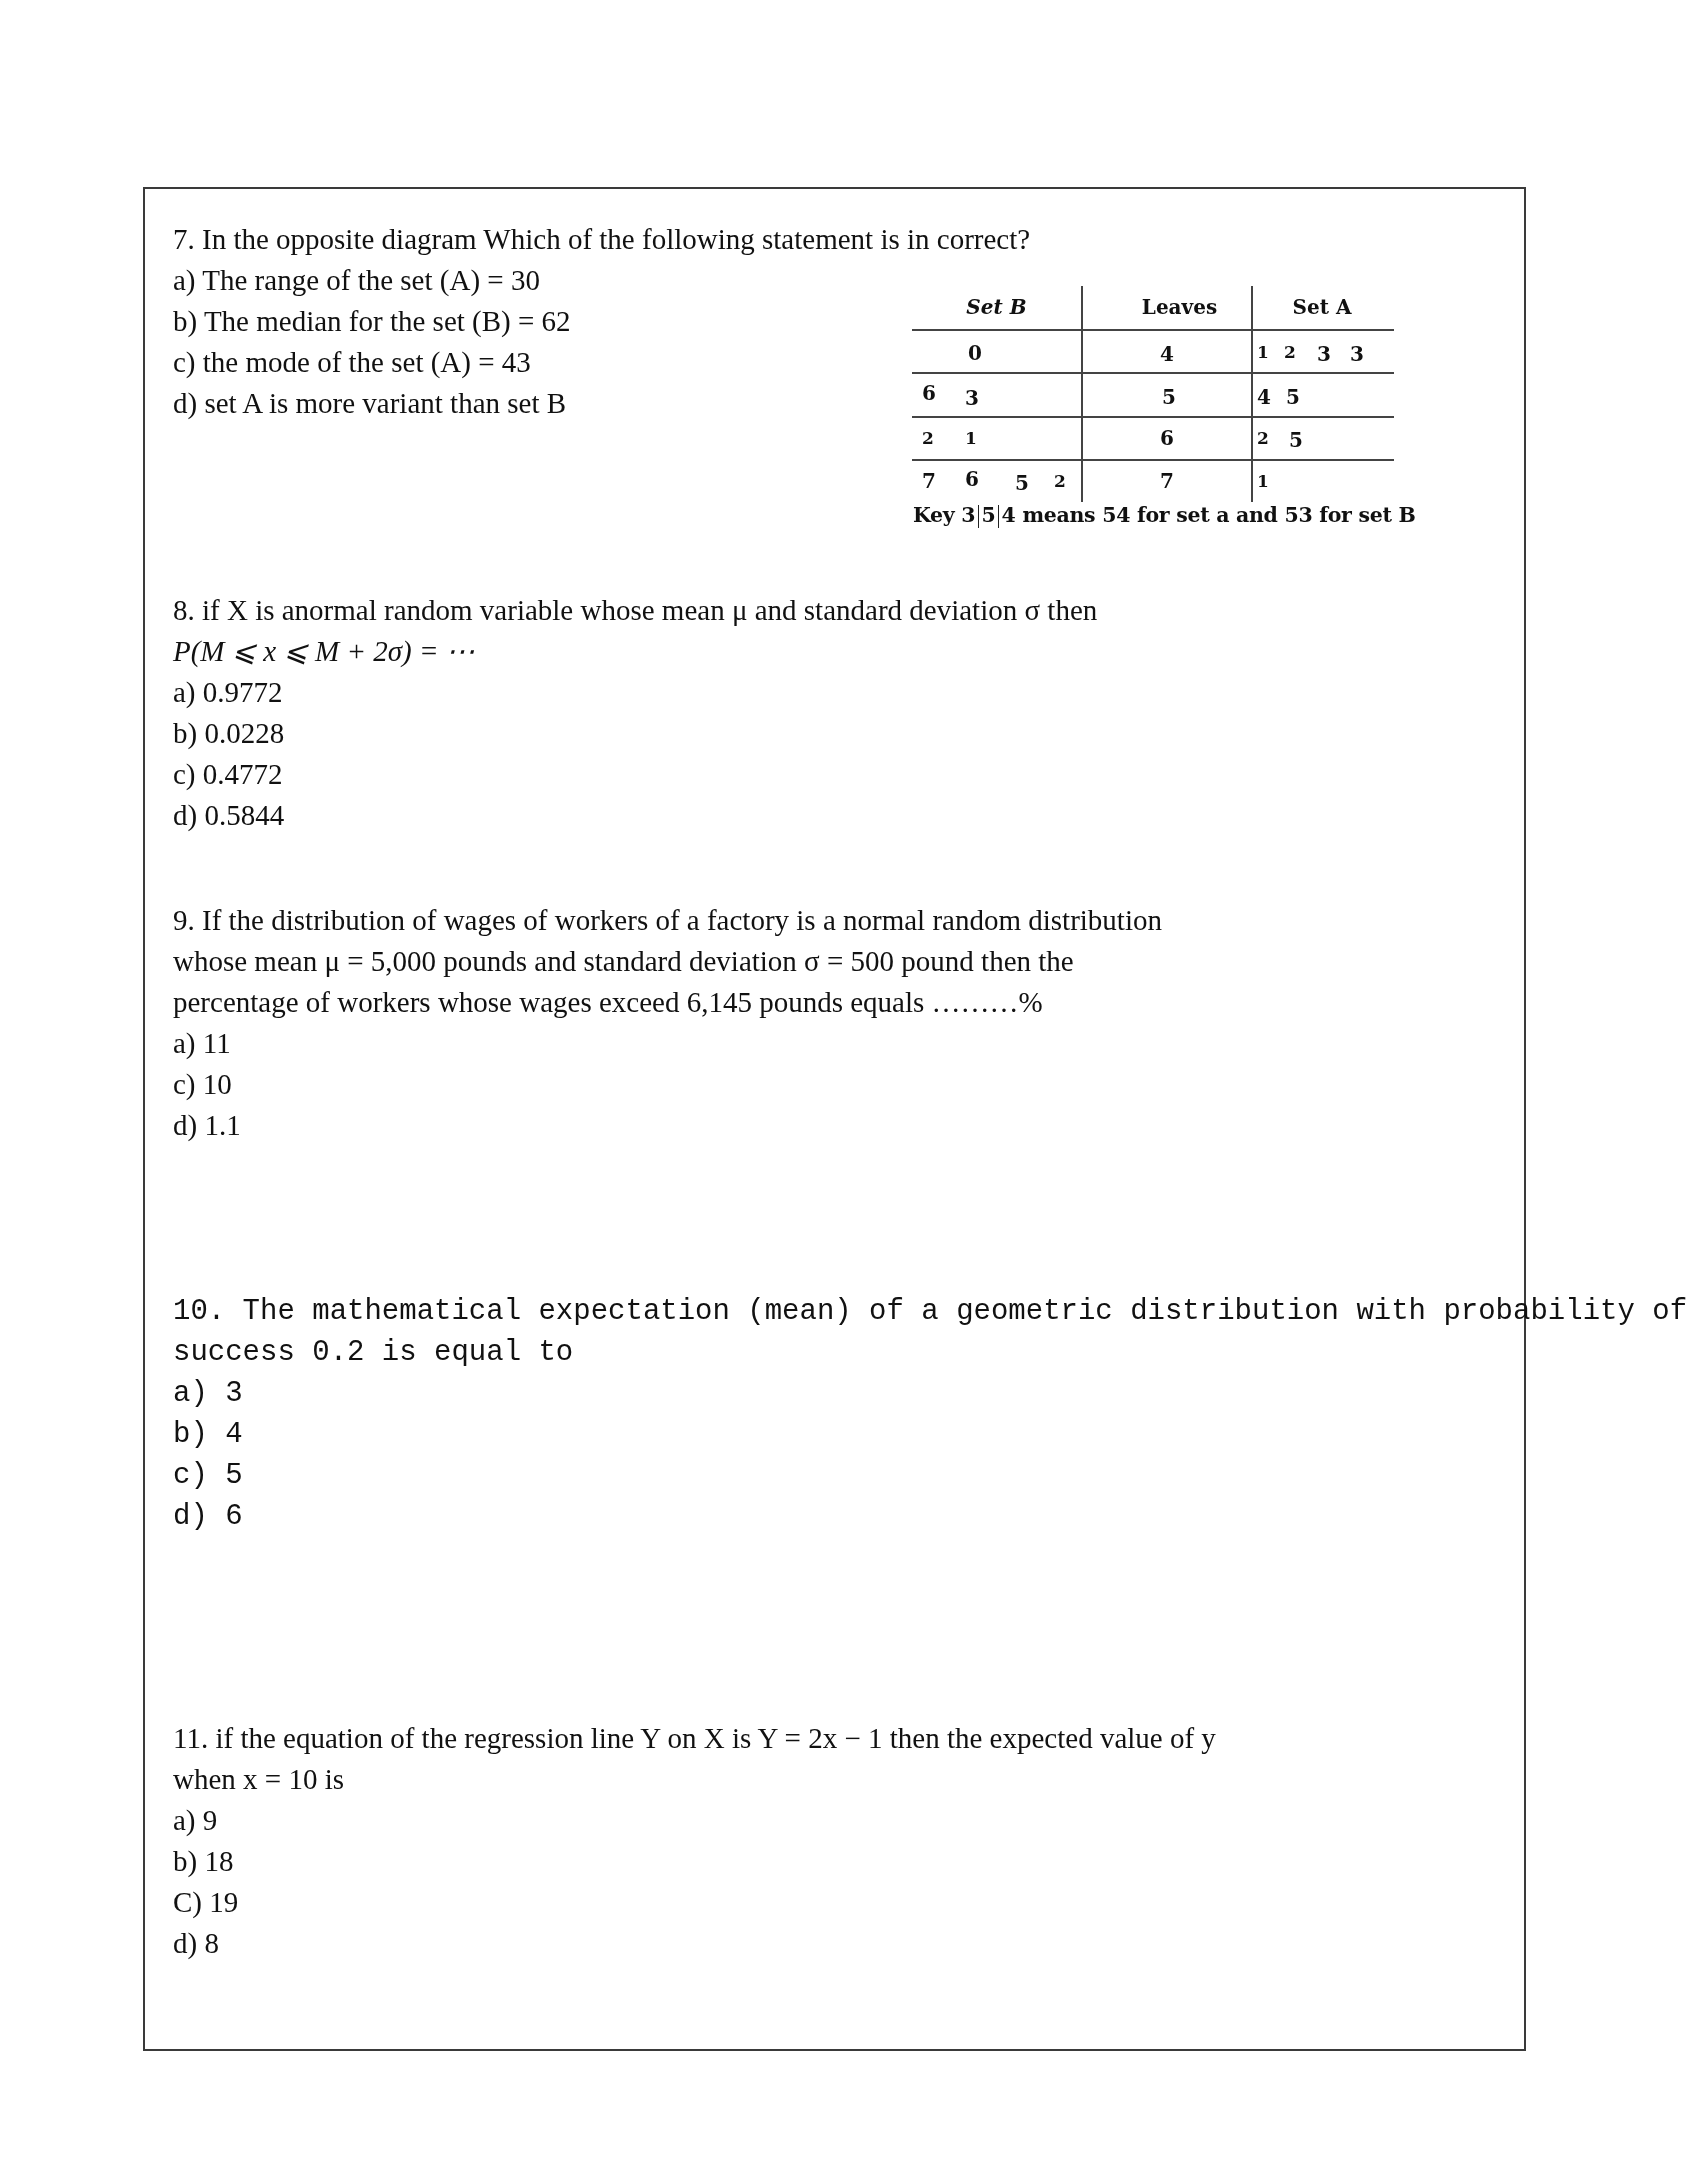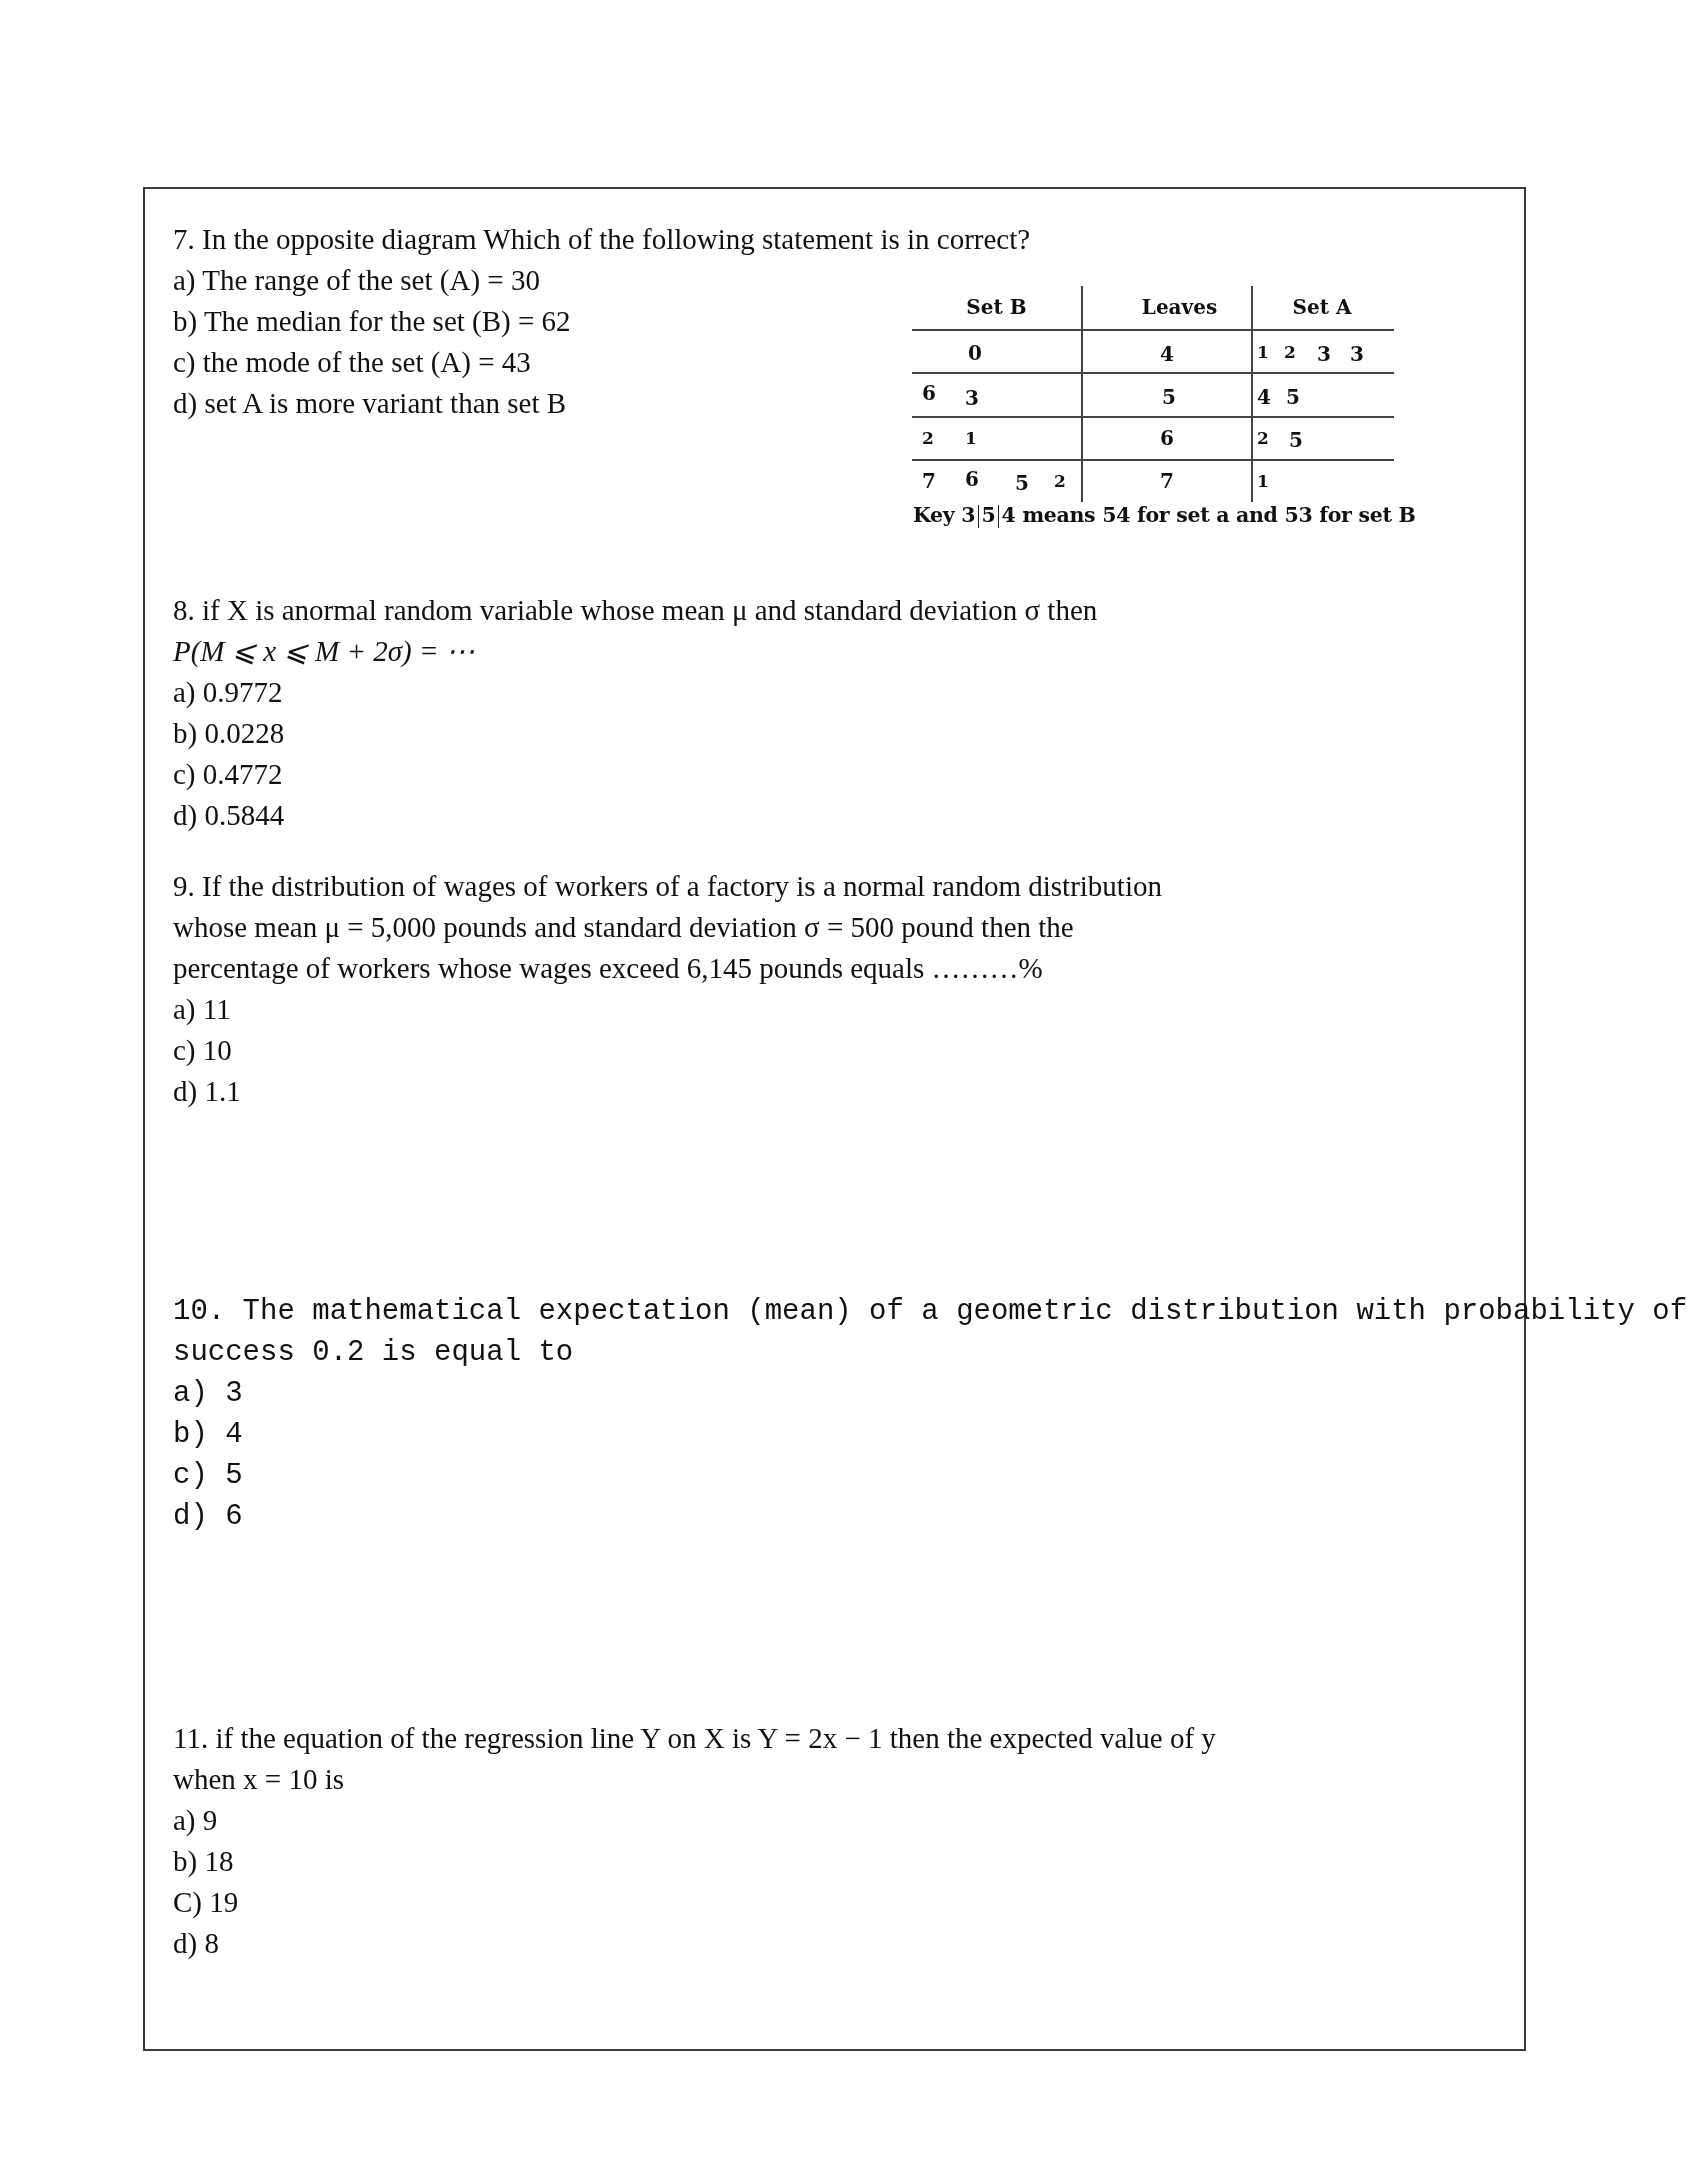--- a/index.html
+++ b/index.html
@@ -5,21 +5,21 @@
   html, body { margin:0; padding:0; background:#ffffff; }
   body { width:1687px; height:2183px; position:relative; overflow:hidden;
          font-family:"Liberation Serif", serif; color:#111; }
   .frame { position:absolute; left:143px; top:187px; width:1383px; height:1864px;
            border:2px solid #3a3a3a; box-sizing:border-box; }
   .q { position:absolute; left:173px; font-size:29px; line-height:41px; white-space:nowrap; }
   .q .line { display:block; height:41px; }
   .m { font-style:italic; }
   #q7 { top:219px; }
   #q8 { top:590px; }
-  #q9 { top:866px; }
+  #q9 { top:900px; }
   #q10 { top:1291px;font-family:Liberation Mono, monospace; }
   #q11 { top:1718px; }
 
   .stem { position:absolute; left:912px; top:286px; width:482px; height:216px;
           font-family:"DejaVu Serif", serif; font-weight:bold; color:#111; }
   .stem .hline { position:absolute; left:0; width:482px; height:0; border-top:2px solid #444; }
   .stem .vline { position:absolute; top:0; height:216px; width:0; border-left:2px solid #444; }
   .stem .cell { position:absolute; font-size:20px; line-height:20px; }
   .stem .hdr { position:absolute; top:0; height:43px; line-height:43px; font-size:20px; text-align:center; }
   .key { position:absolute; left:913px; top:501px; font-family:"DejaVu Serif", serif; font-weight:bold;
@@ -33,21 +33,21 @@
 
 <div class="q" id="q7">
   <span class="line">7. In the opposite diagram Which of the following statement is in correct?</span>
   <span class="line"><span>a)</span> <span>The range of the set (A) = 30</span></span>
   <span class="line"><span>b)</span> <span>The median for the set (B) = 62</span></span>
   <span class="line"><span>c)</span> <span>the mode of the set (A) = 43</span></span>
   <span class="line"><span>d)</span> <span>set A is more variant than set B</span></span>
 </div>
 
 <div class="stem">
-  <div class="hdr" style="left:0;width:169px;">Set B</div>
+  <div class="hdr" style="left:0;width:169px;font-style:italic;">Set B</div>
   <div class="hdr" style="left:180px;width:175px;">Leaves</div>
   <div class="hdr" style="left:339px;width:142px;">Set A</div>
 
   <div class="vline" style="left:169px;"></div>
   <div class="vline" style="left:339px;"></div>
   <div class="hline" style="top:43px;"></div>
   <div class="hline" style="top:86px;"></div>
   <div class="hline" style="top:130px;"></div>
   <div class="hline" style="top:173px;"></div>
 

